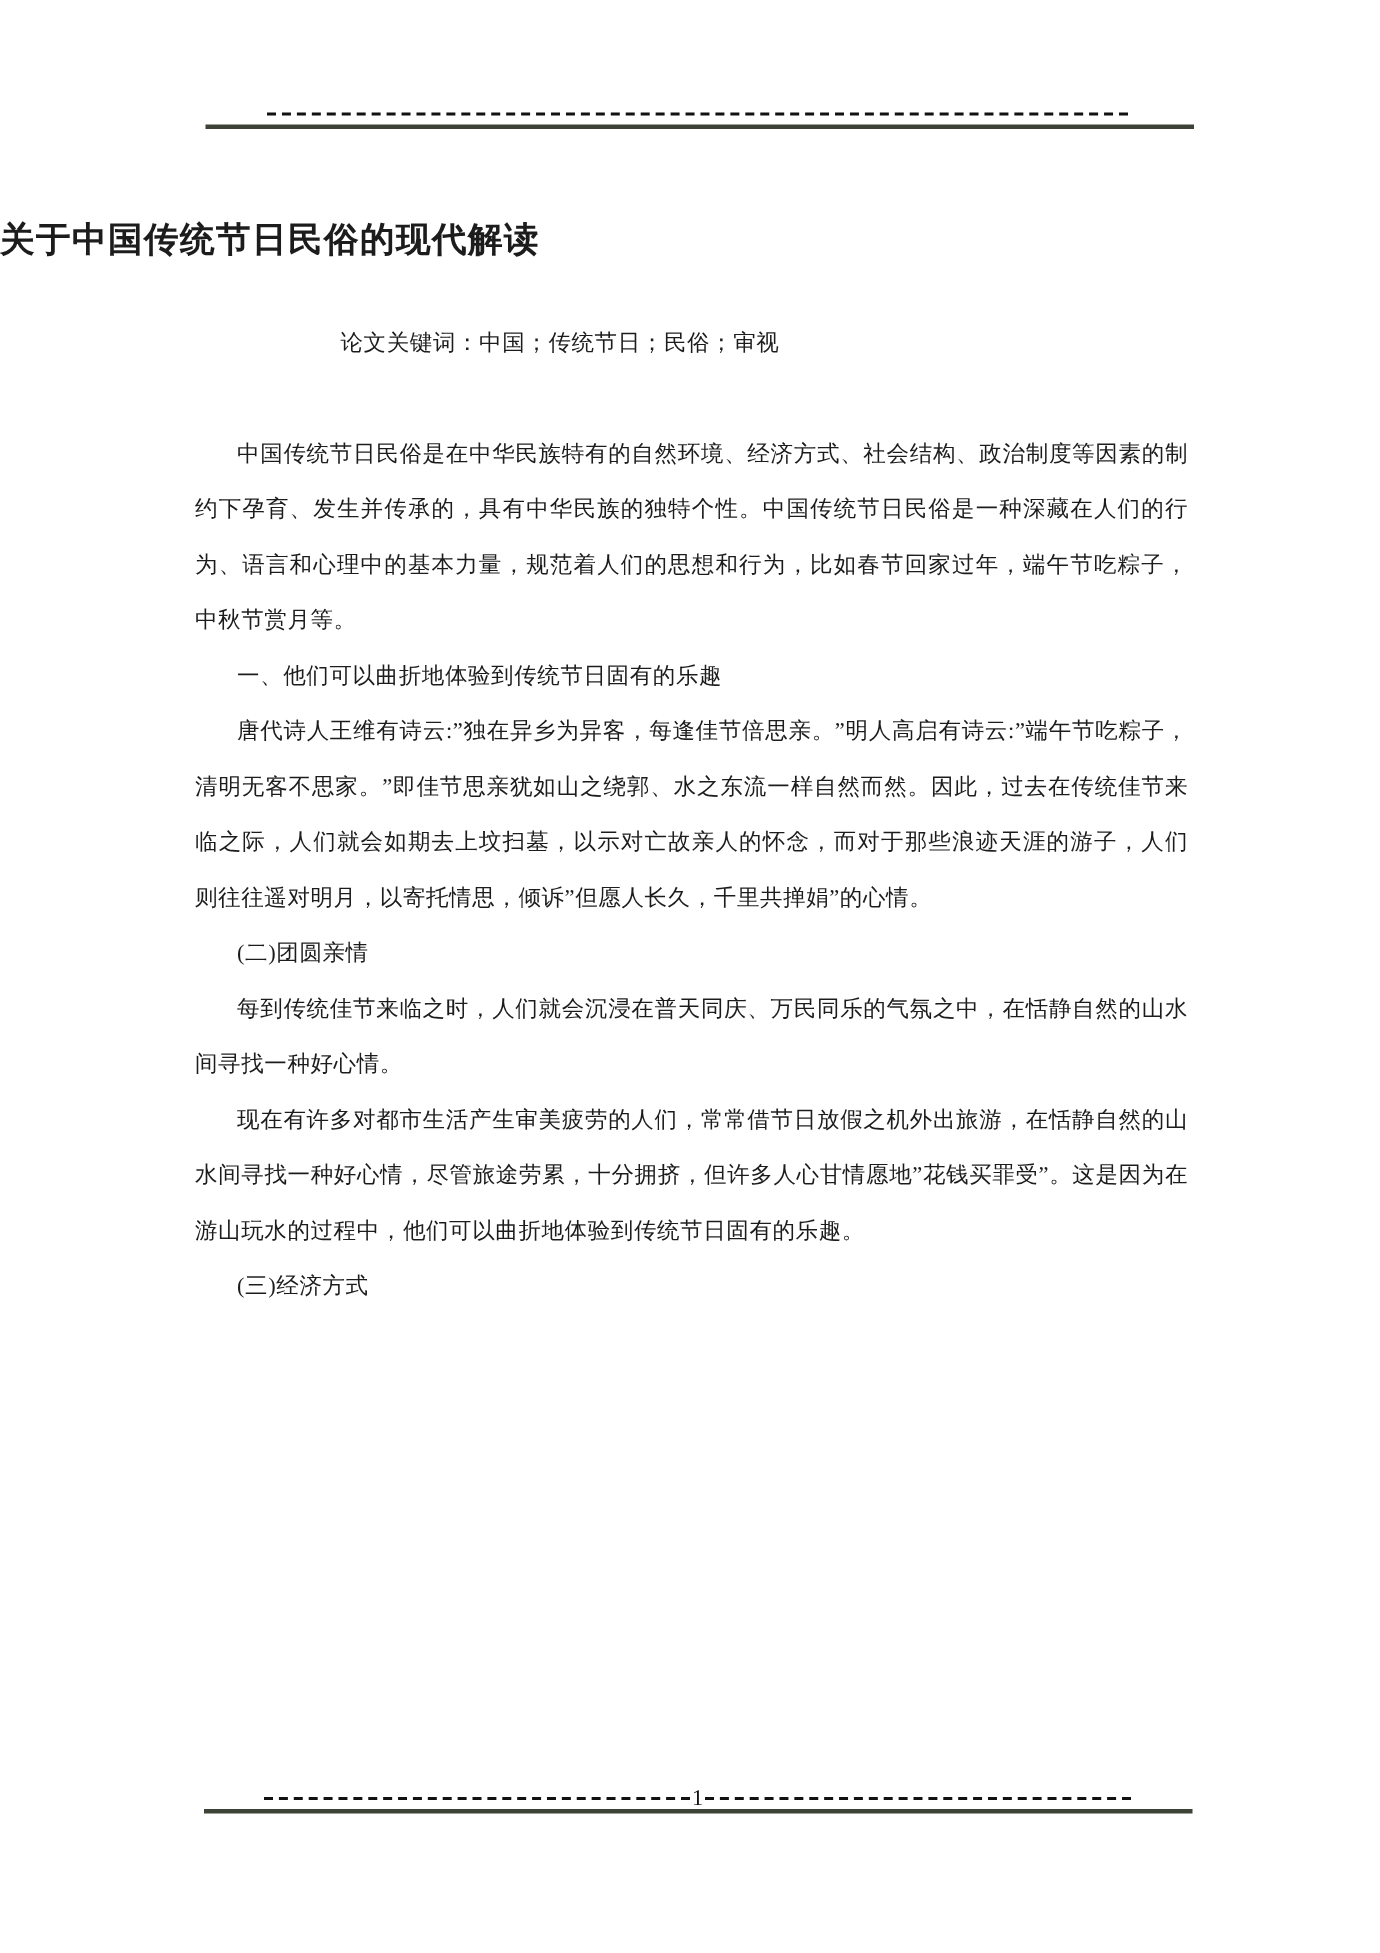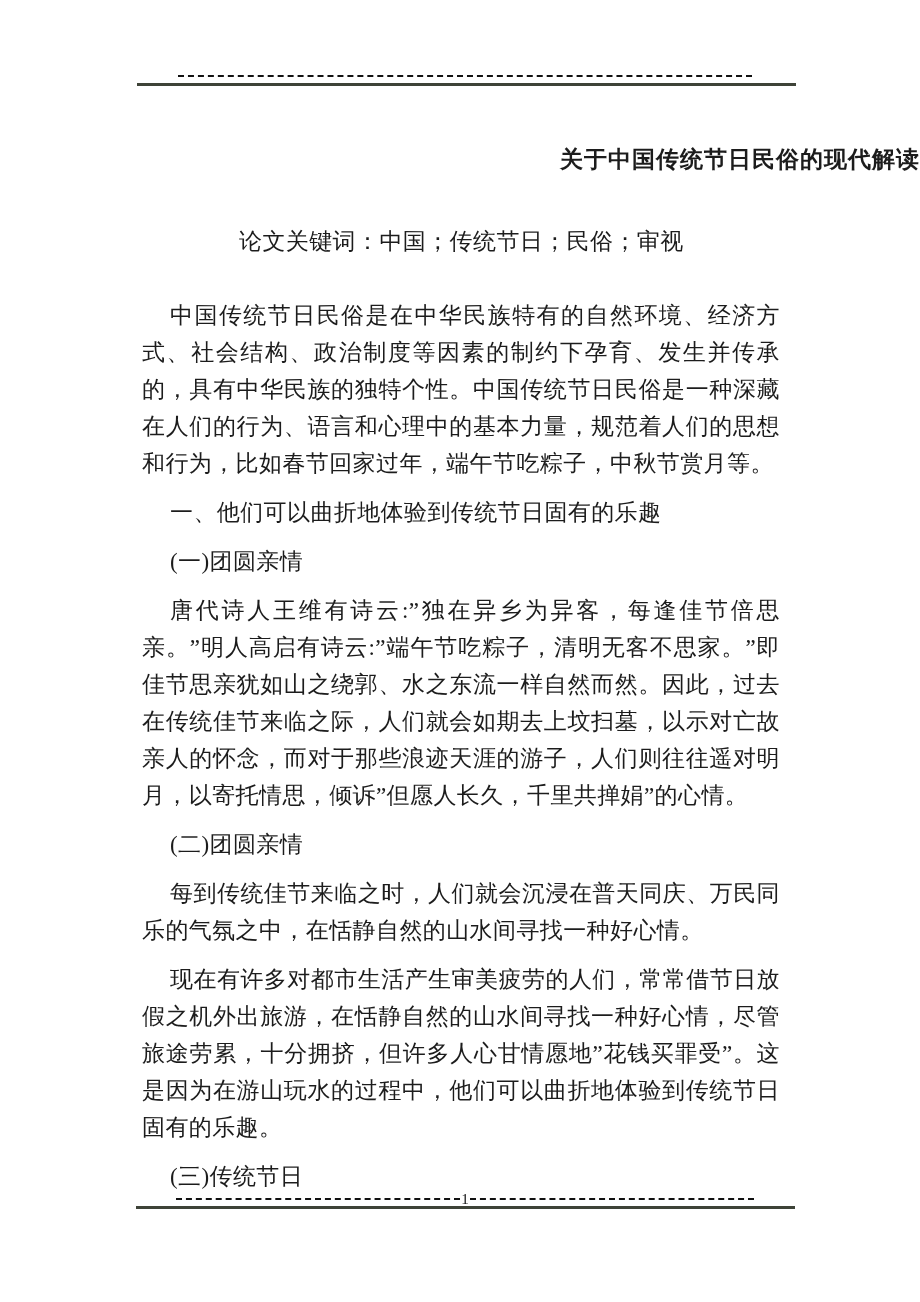--- a/index.html
+++ b/index.html
@@ -23,37 +23,37 @@
   .header-solid {
     position: absolute;
     top: 83px; left: 137px; width: 659px; height: 3px;
     background: #3e4338;
   }
 
   
   .doc-title {
     position: absolute;
     top: 129px; left: 0; right: 0;
-    text-align: right;
+    text-align: left;
     font-size: 23px;
     font-weight: bold;
     letter-spacing: 1px;
     line-height: 32px;
   }
 
   
   .content {
     position: absolute;
     top: 211px;
     left: 130px;
     width: 662px;
   }
   .content p {
-    margin: 12px;
-    font-size: 23px;
+    margin: 0;
+    font-size: 15px;
     line-height: 37px;
     text-align: justify;
     letter-spacing: 0.4px;
   }
   p.keywords { text-indent: 97px; text-align: left; }
   p.abstract { text-indent: 13px; }
   p.body-par { text-indent: 28px; }
   p.gap-before { margin-top: 37px; }
 
   
@@ -87,26 +87,25 @@
 
   <div class="header-dashed"></div>
   <div class="header-solid"></div>
 
   <h1 class="doc-title">关于中国传统节日民俗的现代解读</h1>
 
   <div class="content">
     <p class="keywords">论文关键词：中国；传统节日；民俗；审视</p>
     <p class="body-par gap-before">中国传统节日民俗是在中华民族特有的自然环境、经济方式、社会结构、政治制度等因素的制约下孕育、发生并传承的，具有中华民族的独特个性。中国传统节日民俗是一种深藏在人们的行为、语言和心理中的基本力量，规范着人们的思想和行为，比如春节回家过年，端午节吃粽子，中秋节赏月等。</p>
     <p class="body-par">一、他们可以曲折地体验到传统节日固有的乐趣</p>
-    <p class="body-par">(一)团圆亲情</p>
     <p class="body-par">唐代诗人王维有诗云:”独在异乡为异客，每逢佳节倍思亲。”明人高启有诗云:”端午节吃粽子，清明无客不思家。”即佳节思亲犹如山之绕郭、水之东流一样自然而然。因此，过去在传统佳节来临之际，人们就会如期去上坟扫墓，以示对亡故亲人的怀念，而对于那些浪迹天涯的游子，人们则往往遥对明月，以寄托情思，倾诉”但愿人长久，千里共掸娟”的心情。</p>
     <p class="body-par">(二)团圆亲情</p>
     <p class="body-par">每到传统佳节来临之时，人们就会沉浸在普天同庆、万民同乐的气氛之中，在恬静自然的山水间寻找一种好心情。</p>
     <p class="body-par">现在有许多对都市生活产生审美疲劳的人们，常常借节日放假之机外出旅游，在恬静自然的山水间寻找一种好心情，尽管旅途劳累，十分拥挤，但许多人心甘情愿地”花钱买罪受”。这是因为在游山玩水的过程中，他们可以曲折地体验到传统节日固有的乐趣。</p>
-    <p class="body-par">(三)传统节日</p>
+    <p class="body-par">(三)经济方式</p>
   </div>
 
   <div class="footer-dashed">
     <span class="dash"></span>
     <span class="page-num">1</span>
     <span class="dash"></span>
   </div>
   <div class="footer-solid"></div>
 
 </div>

